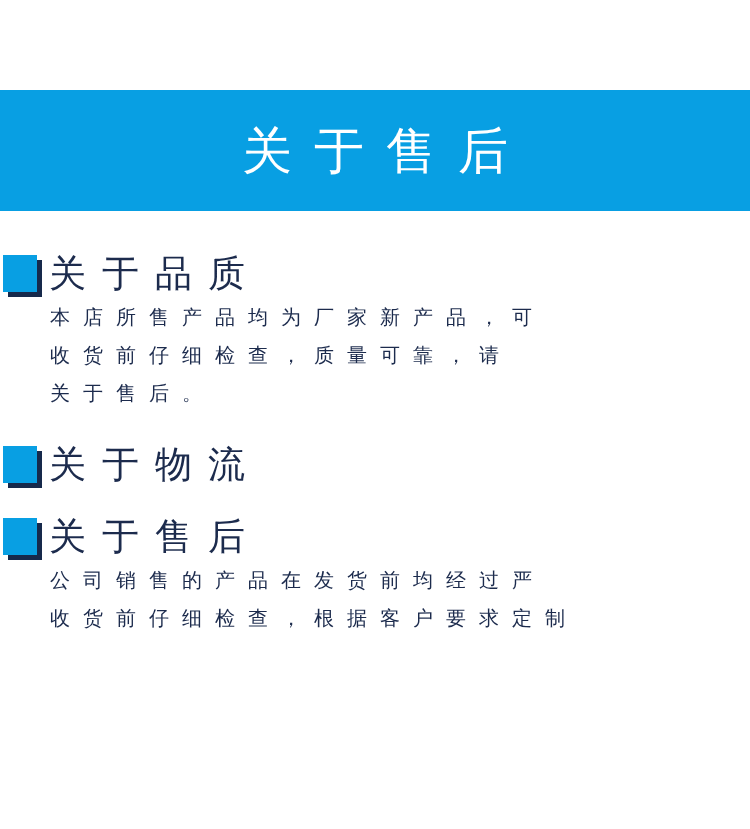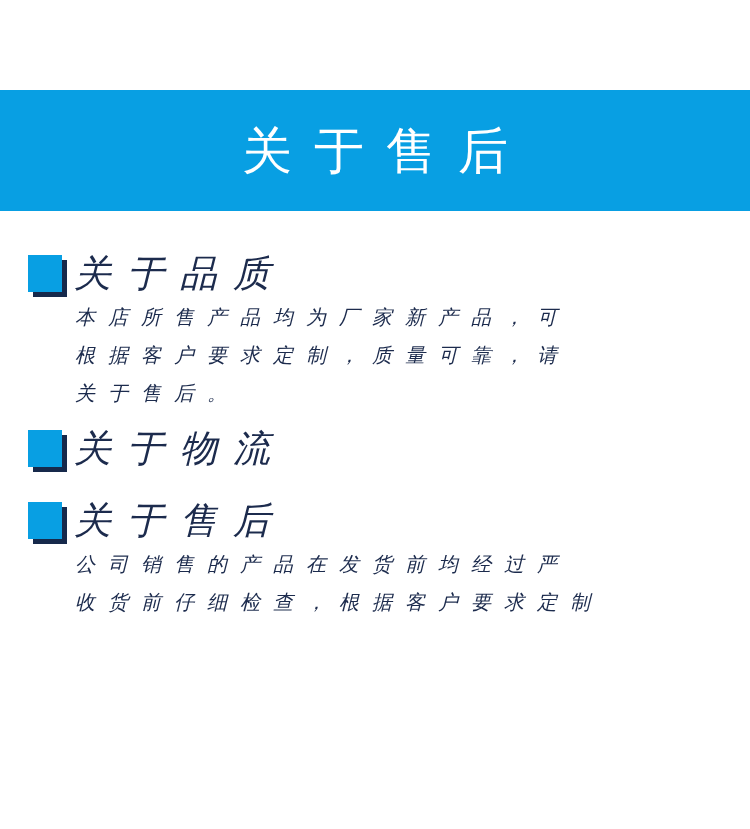--- a/index.html
+++ b/index.html
@@ -35,27 +35,26 @@
   .banner-title{
     color:#ffffff;
     font-size:50px;
     letter-spacing:22px;
     padding-left:22px; 
     white-space:nowrap;
     line-height:1;
   }
   
   .content{
-    padding-left:28px;
+    padding-left:3px;
     padding-right:10px;
-    font-style:italic;
   }
   .section{margin:0;}
   .section.s1{margin-top:42px;}
-  .section.s2{margin-top:16px;}
+  .section.s2{margin-top:32px;}
   .section.s3{margin-top:30px;}
   .sec-head{
     display:flex;
     align-items:flex-start;
   }
   .bullet{
     flex:0 0 auto;
     width:34px;
     height:37px;
     margin-top:2px;
@@ -94,21 +93,21 @@
 
   <div class="content">
 
     <section class="section s1">
       <div class="sec-head">
         <span class="bullet"></span>
         <h2 class="sec-title">关于品质</h2>
       </div>
       <div class="sec-body">
         <div class="body-line">本店所售产品均为厂家新产品，可</div>
-        <div class="body-line">根据客户要求定制，质量可靠，请</div>
+        <div class="body-line">收货前仔细检查，质量可靠，请</div>
         <div class="body-line">关于售后。</div>
       </div>
     </section>
 
     <section class="section s2">
       <div class="sec-head">
         <span class="bullet"></span>
         <h2 class="sec-title">关于物流</h2>
       </div>
     </section>

